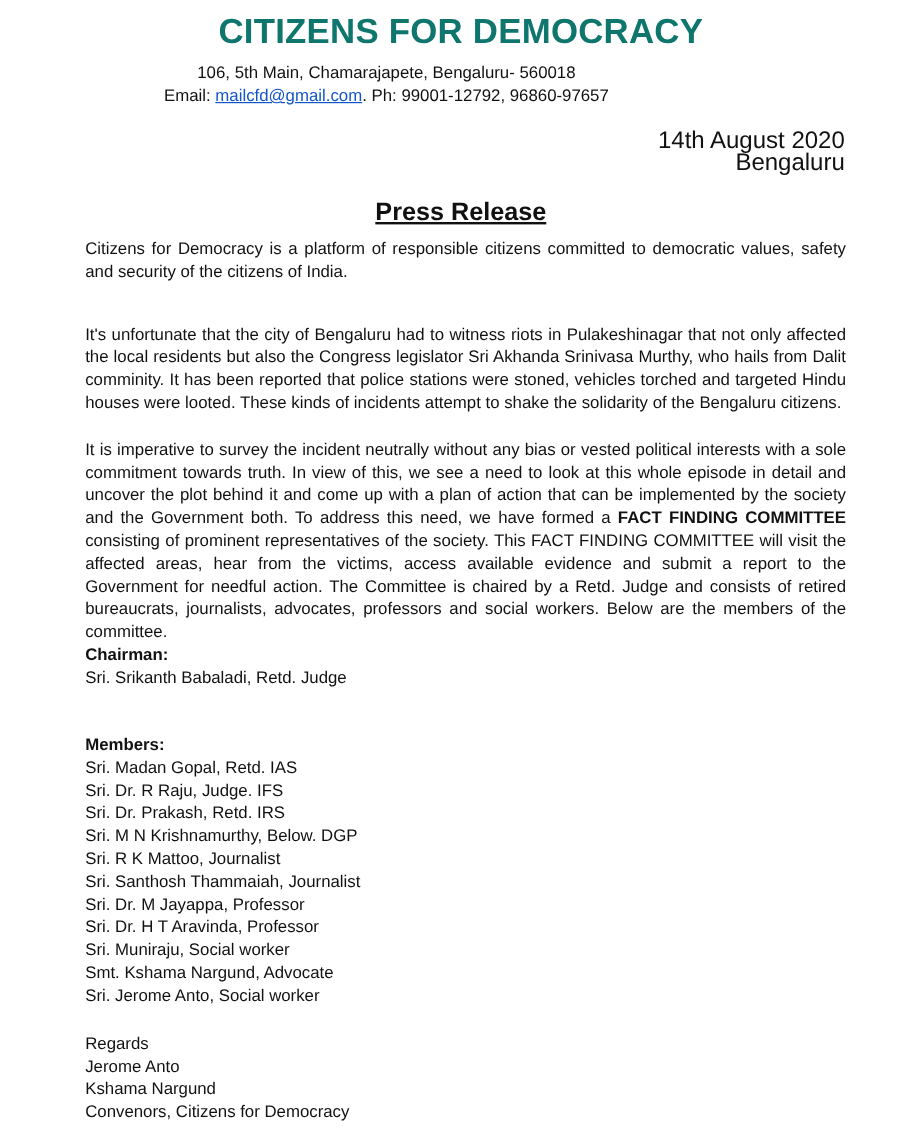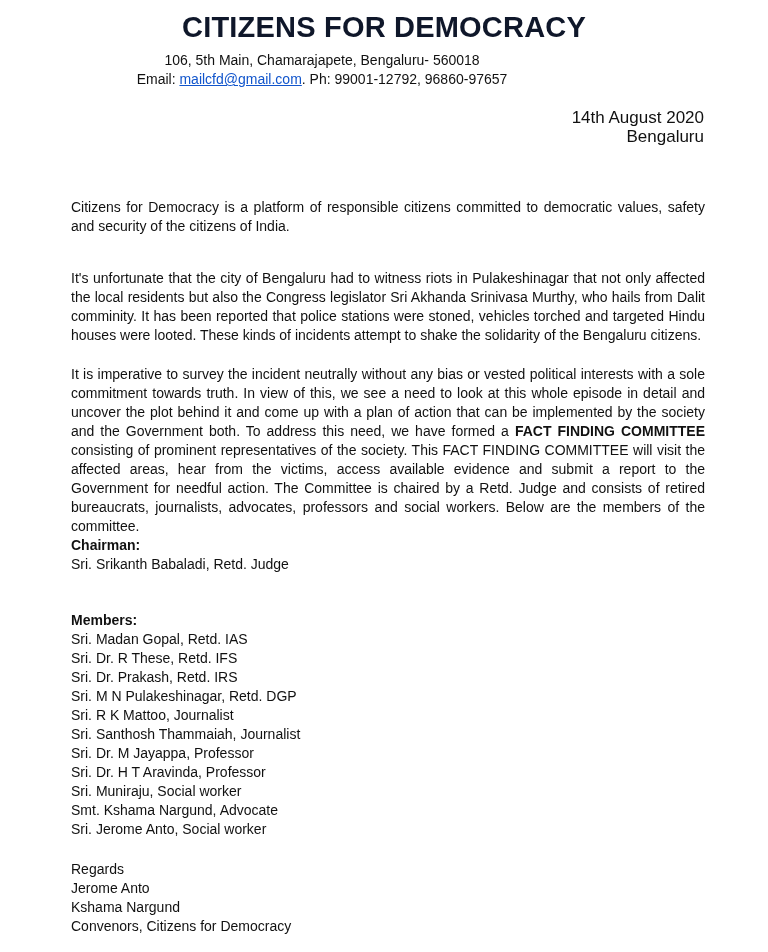--- a/index.html
+++ b/index.html
@@ -1,25 +1,25 @@
 <!DOCTYPE html>
 <html><head>
 <meta charset="utf-8">
 <style>
   html, body { margin: 0; padding: 0; background: #ffffff; }
   body { width: 768px; height: 952px; overflow: hidden; position: relative;
          font-family: "Liberation Sans", sans-serif; color: #111111; }
   .page { position: absolute; left: 0; top: 0; width: 768px; height: 952px; }
   .org-title { position: absolute; left: 0; width: 768px; top: 10px; text-align: center;
-               color: #0f172a; font-weight: bold; font-size: 29px; letter-spacing: 0.2px; line-height: 34px; }
+               color: #0f766e; font-weight: bold; font-size: 29px; letter-spacing: 0.2px; line-height: 34px; }
   .addr { position: absolute; left: 0; width: 644px; text-align: center; font-size: 14px; line-height: 18px; }
   .addr1 { top: 51px; }
   .addr2 { top: 70px; }
   .email-link { color: #1155cc; text-decoration: underline; }
-  .dateblock { position: absolute; right: 64px; top: 108px; text-align: right; font-size: 17px; line-height: 19px; }
+  .dateblock { position: absolute; right: 64px; top: 108px; text-align: right; font-size: 20px; line-height: 19px; }
   .heading { position: absolute; left: 0; width: 768px; top: 164px; text-align: center;
              font-size: 21px; font-weight: bold; text-decoration: underline; line-height: 26px; }
   .para { position: absolute; left: 71px; width: 634px; font-size: 14px; line-height: 19px;
           text-align: justify; text-align-last: left; }
   .p1 { top: 198px; }
   .p2 { top: 269px; }
   .p3 { top: 365px; }
   .list { position: absolute; left: 71px; font-size: 14px; line-height: 19px; }
   .list div { white-space: nowrap; }
   .bold { font-weight: bold; }
@@ -36,36 +36,37 @@
   <div class="addr addr1">106, 5th Main, Chamarajapete, Bengaluru- 560018</div>
   <div class="addr addr2">
     <span>Email: </span><span class="email-link">mailcfd@gmail.com</span><span>. Ph: 99001-12792, 96860-97657</span>
   </div>
 
   <div class="dateblock">
     <div>14th August 2020</div>
     <div>Bengaluru</div>
   </div>
 
+  <div class="heading">Press Release</div>
 
   <div class="para p1">Citizens for Democracy is a platform of responsible citizens committed to democratic values, safety and security of the citizens of India.</div>
   <div class="para p2">It's unfortunate that the city of Bengaluru had to witness riots in Pulakeshinagar that not only affected the local residents but also the Congress legislator Sri Akhanda Srinivasa Murthy, who hails from Dalit comminity. It has been reported that police stations were stoned, vehicles torched and targeted Hindu houses were looted. These kinds of incidents attempt to shake the solidarity of the Bengaluru citizens.</div>
   <div class="para p3"><span>It is imperative to survey the incident neutrally without any bias or vested political interests with a sole commitment towards truth. In view of this, we see a need to look at this whole episode in detail and uncover the plot behind it and come up with a plan of action that can be implemented by the society and the Government both. To address this need, we have formed a </span><span class="bold">FACT FINDING COMMITTEE</span><span> consisting of prominent representatives of the society. This FACT FINDING COMMITTEE will visit the affected areas, hear from the victims, access available evidence and submit a report to the Government for needful action. The Committee is chaired by a Retd. Judge and consists of retired bureaucrats, journalists, advocates, professors and social workers. Below are the members of the committee.</span></div>
 
   <div class="list chair">
     <div class="bold">Chairman:</div>
     <div>Sri. Srikanth Babaladi, Retd. Judge</div>
   </div>
 
   <div class="list members">
     <div class="bold">Members:</div>
     <div>Sri. Madan Gopal, Retd. IAS</div>
-    <div>Sri. Dr. R These, Retd. IFS</div>
+    <div>Sri. Dr. R Raju, Judge. IFS</div>
     <div>Sri. Dr. Prakash, Retd. IRS</div>
-    <div>Sri. M N Pulakeshinagar, Retd. DGP</div>
+    <div>Sri. M N Krishnamurthy, Below. DGP</div>
     <div>Sri. R K Mattoo, Journalist</div>
     <div>Sri. Santhosh Thammaiah, Journalist</div>
     <div>Sri. Dr. M Jayappa, Professor</div>
     <div>Sri. Dr. H T Aravinda, Professor</div>
     <div>Sri. Muniraju, Social worker</div>
     <div>Smt. Kshama Nargund, Advocate</div>
     <div>Sri. Jerome Anto, Social worker</div>
   </div>
 
   <div class="list regards">

